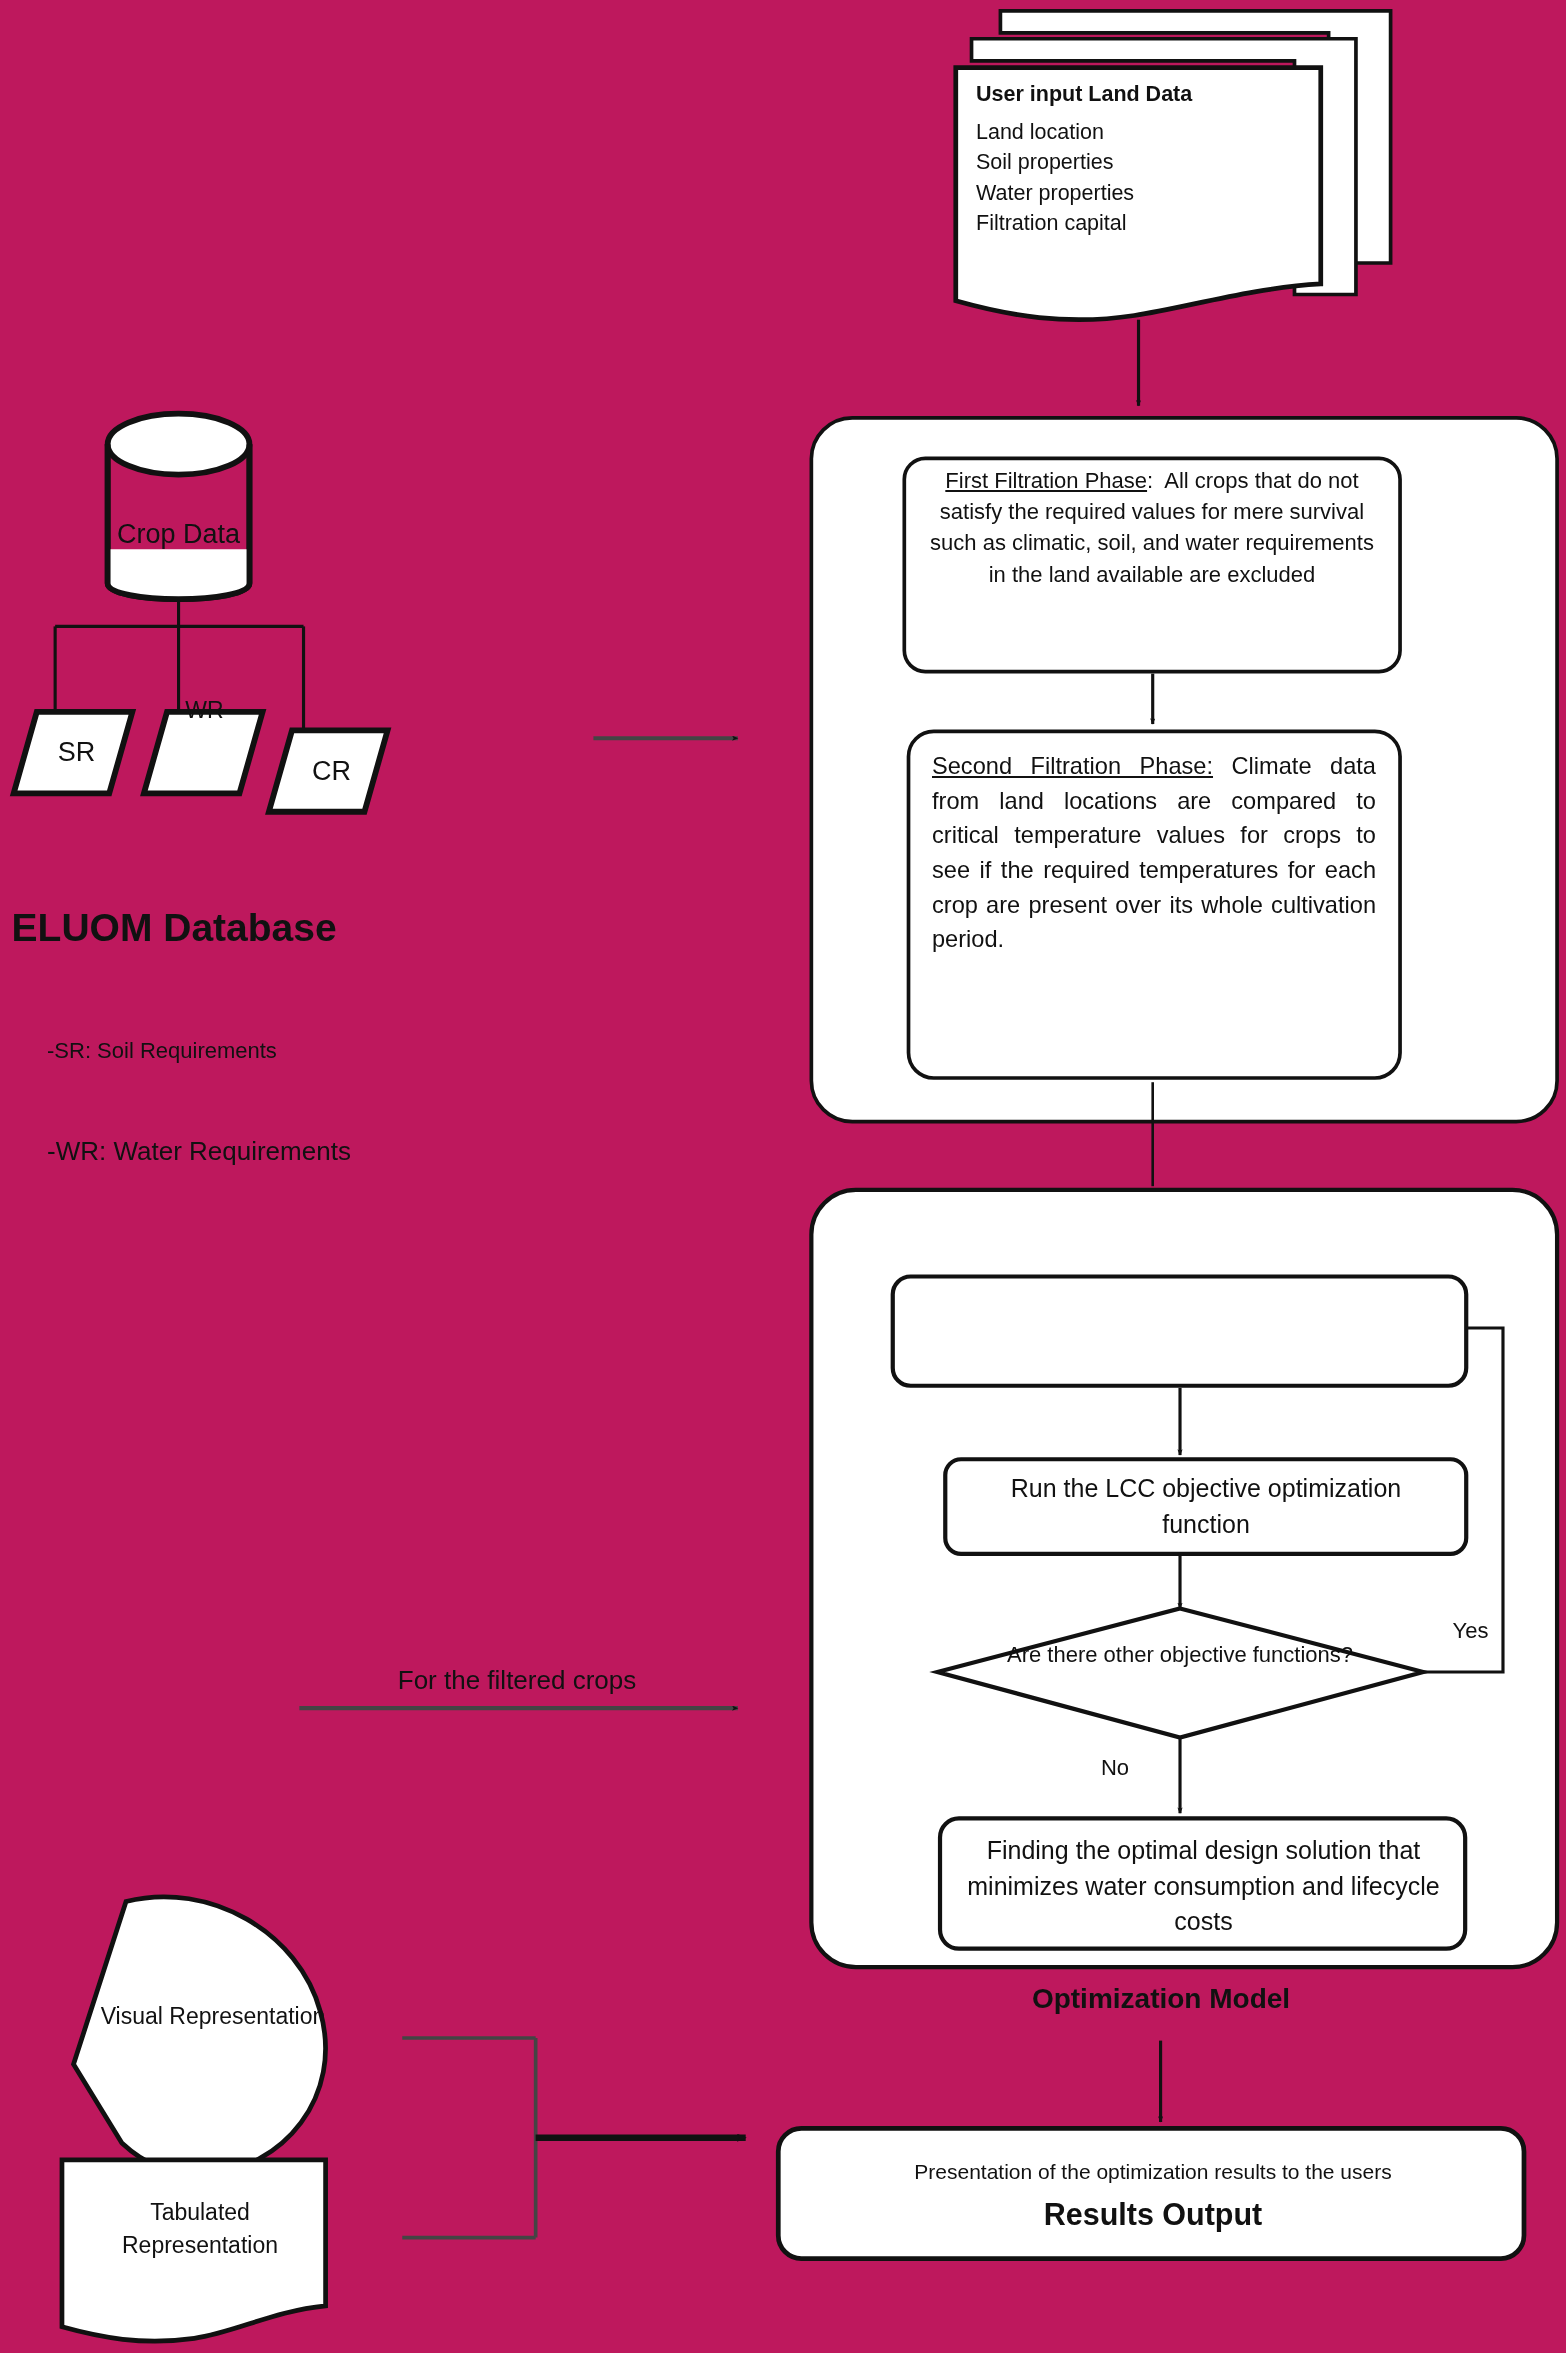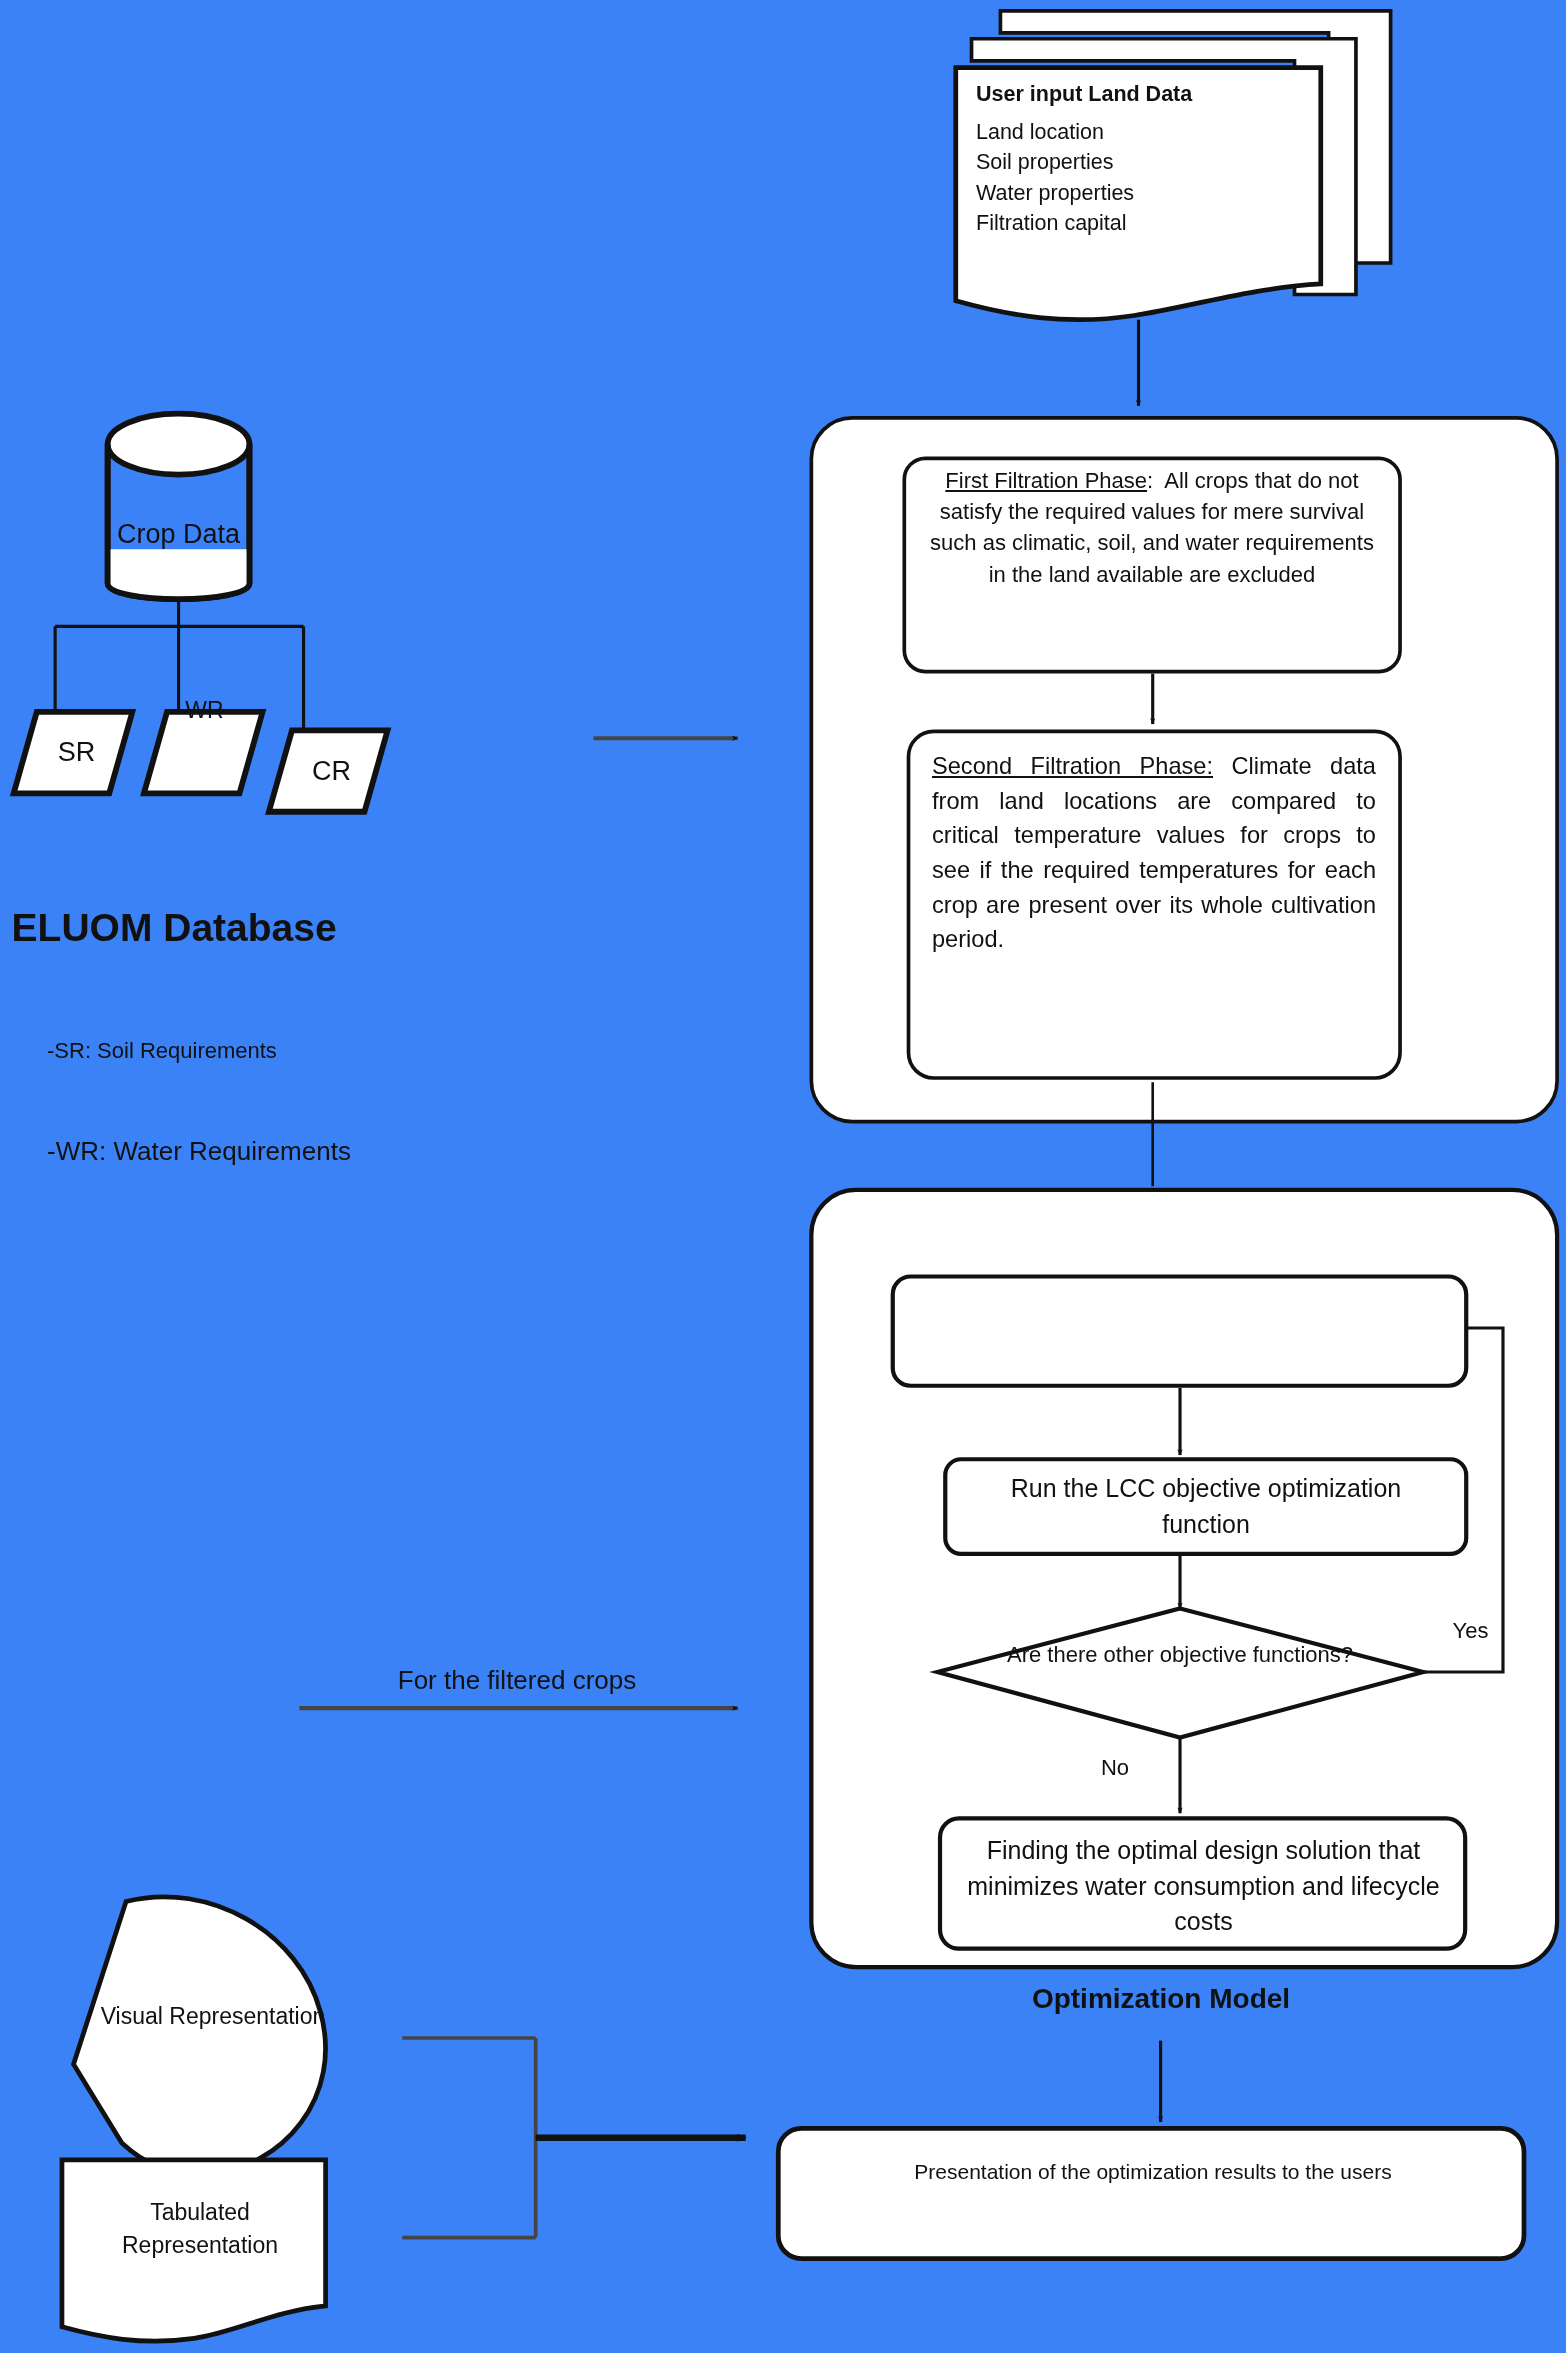--- a/index.html
+++ b/index.html
@@ -4,21 +4,21 @@
 <style>
   html, body {
     margin: 0;
     padding: 0;
     background: #ffffff;
   }
   #page {
     position: relative;
     width: 1566px;
     height: 2354px;
-    background: #3b82f6;
+    background: #be185d;
     font-family: "Liberation Sans", sans-serif;
     overflow: hidden;
   }
   #diagram {
     position: absolute;
     left: 0;
     top: 0;
     width: 1566px;
     height: 2354px;
   }
@@ -179,15 +179,16 @@
 
   <div class="lbl bold" style="left:893px; top:1981px; width:536px; font-size:28px;">Optimization Model</div>
 
   <div class="lbl" style="left:294px; top:1664px; width:446px; font-size:26px;">For the filtered crops</div>
 
   <div class="lbl" style="left:100px; top:2000px; width:226px; font-size:23px; line-height:1.42;">Visual Representation</div>
 
   <div class="lbl" style="left:74px; top:2196px; width:252px; font-size:23px; line-height:1.42;">Tabulated Representation</div>
 
   <div class="lbl" style="left:809px; top:2158px; width:688px; font-size:21px;">Presentation of the optimization results to the users</div>
+  <div class="lbl bold" style="left:809px; top:2195px; width:688px; font-size:30.5px;">Results Output</div>
 
 </div>
 
 
 </body></html>

